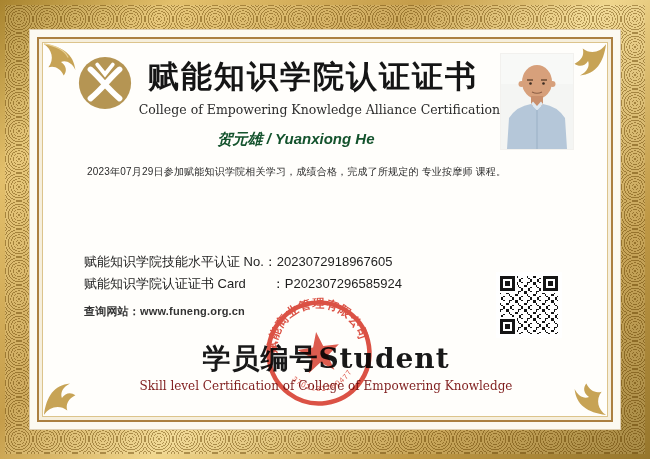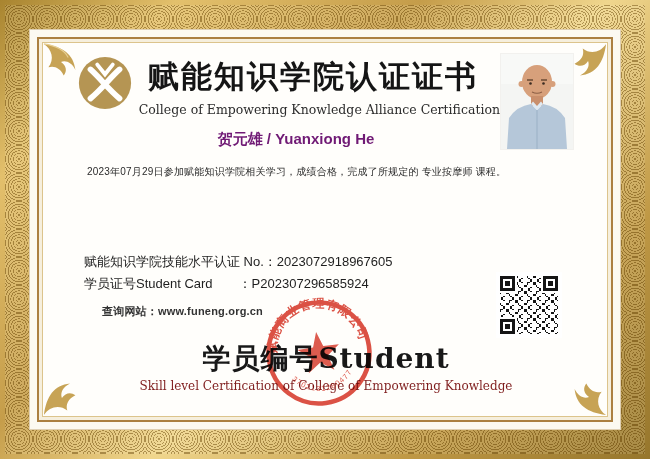--- a/index.html
+++ b/index.html
@@ -29,35 +29,35 @@
   .logo{position:absolute;left:30px;top:8px;width:58px;height:58px;}
   .title{position:absolute;left:102px;top:10px;width:342px;text-align:left;
     font-family:"DejaVu Serif","Liberation Serif",serif;font-weight:700;
     font-size:31px;letter-spacing:2px;color:#151515;white-space:nowrap;}
   .subtitle{position:absolute;left:92px;top:56px;width:362px;text-align:right;
     font-family:"DejaVu Serif","Liberation Serif",serif;
     font-size:12.5px;color:#2c2c2c;white-space:nowrap;}
   .photo{position:absolute;left:455px;top:8px;width:72px;height:95px;
     box-shadow:0 0 0 1px rgba(0,0,0,.05);}
   .holder-name{position:absolute;left:40px;top:84px;width:420px;text-align:center;
-    font-size:15px;font-weight:600;color:#701a75;}
+    font-size:15px;font-weight:600;color:#14532d;font-style:italic;}
 
   
   .para-cn{position:absolute;left:17px;top:119px;width:528px;
     font-size:10px;color:#2b2b2b;text-indent:24px;letter-spacing:.2px;}
   .para-en{position:absolute;left:16px;top:148px;width:534px;
     font-size:12.5px;color:#222;line-height:25px;}
   .para-en .indent{display:inline-block;width:24px;}
 
   
   .info{position:absolute;left:38px;top:205px;font-size:13px;color:#1e1e1e;
     font-weight:500;line-height:22px;white-space:nowrap;}
   .gap{display:inline-block;}
   .g26{width:26px;} .g16{width:16px;} .g12{width:12px;}
-  .website{margin-top:5px;font-size:11px;font-weight:700;color:#333;letter-spacing:.2px;margin-left:18px;}
+  .website{margin-top:5px;font-size:11px;font-weight:700;color:#333;letter-spacing:.2px;}
 
   
   .qr{position:absolute;left:450px;top:226px;width:66px;height:66px;background:#fff;padding:0;}
   .qr-pattern{position:absolute;inset:4px;background-color:#fff;
     background-image:
       conic-gradient(#fff 25%, transparent 0 50%, #fff 0 75%, transparent 0),
       conic-gradient(#161616 25%, transparent 0 50%, #161616 0 75%, transparent 0);
     background-size:9px 9px,6px 6px;background-position:1px 2px,0 0;}
   .finder{position:absolute;width:15px;height:15px;background:#fff;border:3px solid #151515;
     box-shadow:0 0 0 2px #fff;box-sizing:border-box;}
@@ -132,21 +132,21 @@
 
     <div class="holder-name">贺元雄 / Yuanxiong He</div>
 
     <div class="para-cn">2023年07月29日参加赋能知识学院相关学习，成绩合格，完成了所规定的 专业按摩师 课程。</div>
 
     <div class="info">
       <div>
         <span>赋能知识学院技能水平认证 No.：</span><span>2023072918967605</span>
       </div>
       <div>
-        <span>学员证号Student Card</span><span class="gap g26"></span><span>：</span><span>P202307296585924</span>
+        <span>赋能知识学院认证证书 Card</span><span class="gap g26"></span><span>：</span><span>P202307296585924</span>
       </div>
       <div class="website">
         <span>查询网站：</span><span>www.funeng.org.cn</span>
       </div>
     </div>
 
     <div class="qr">
       <div class="qr-pattern">
         <div class="finder fd-tl"></div>
         <div class="finder fd-tr"></div>

